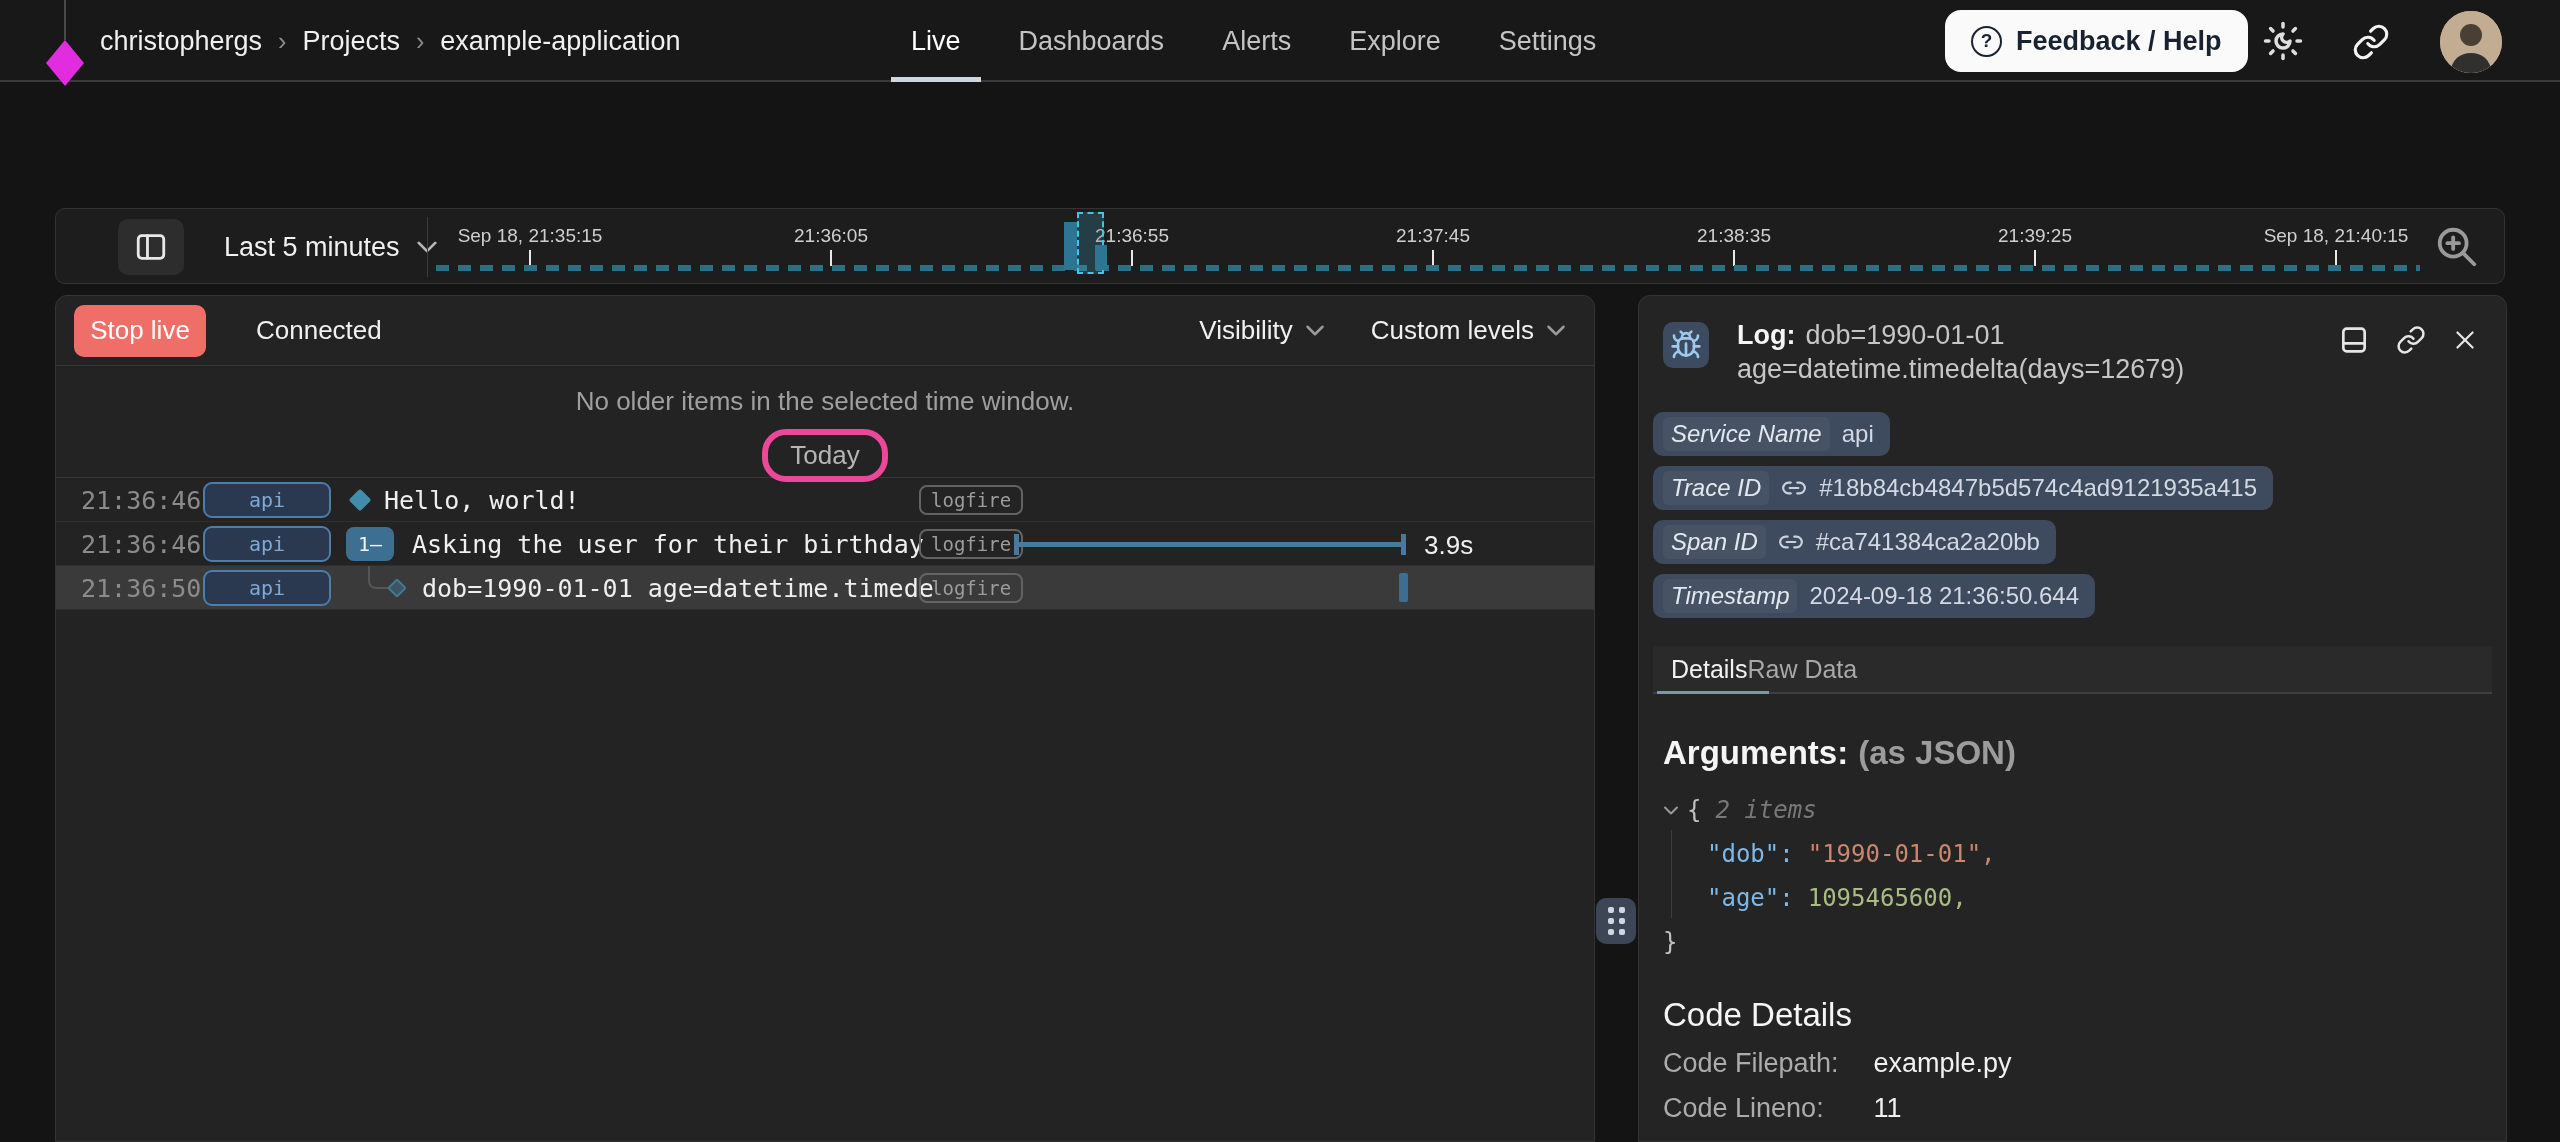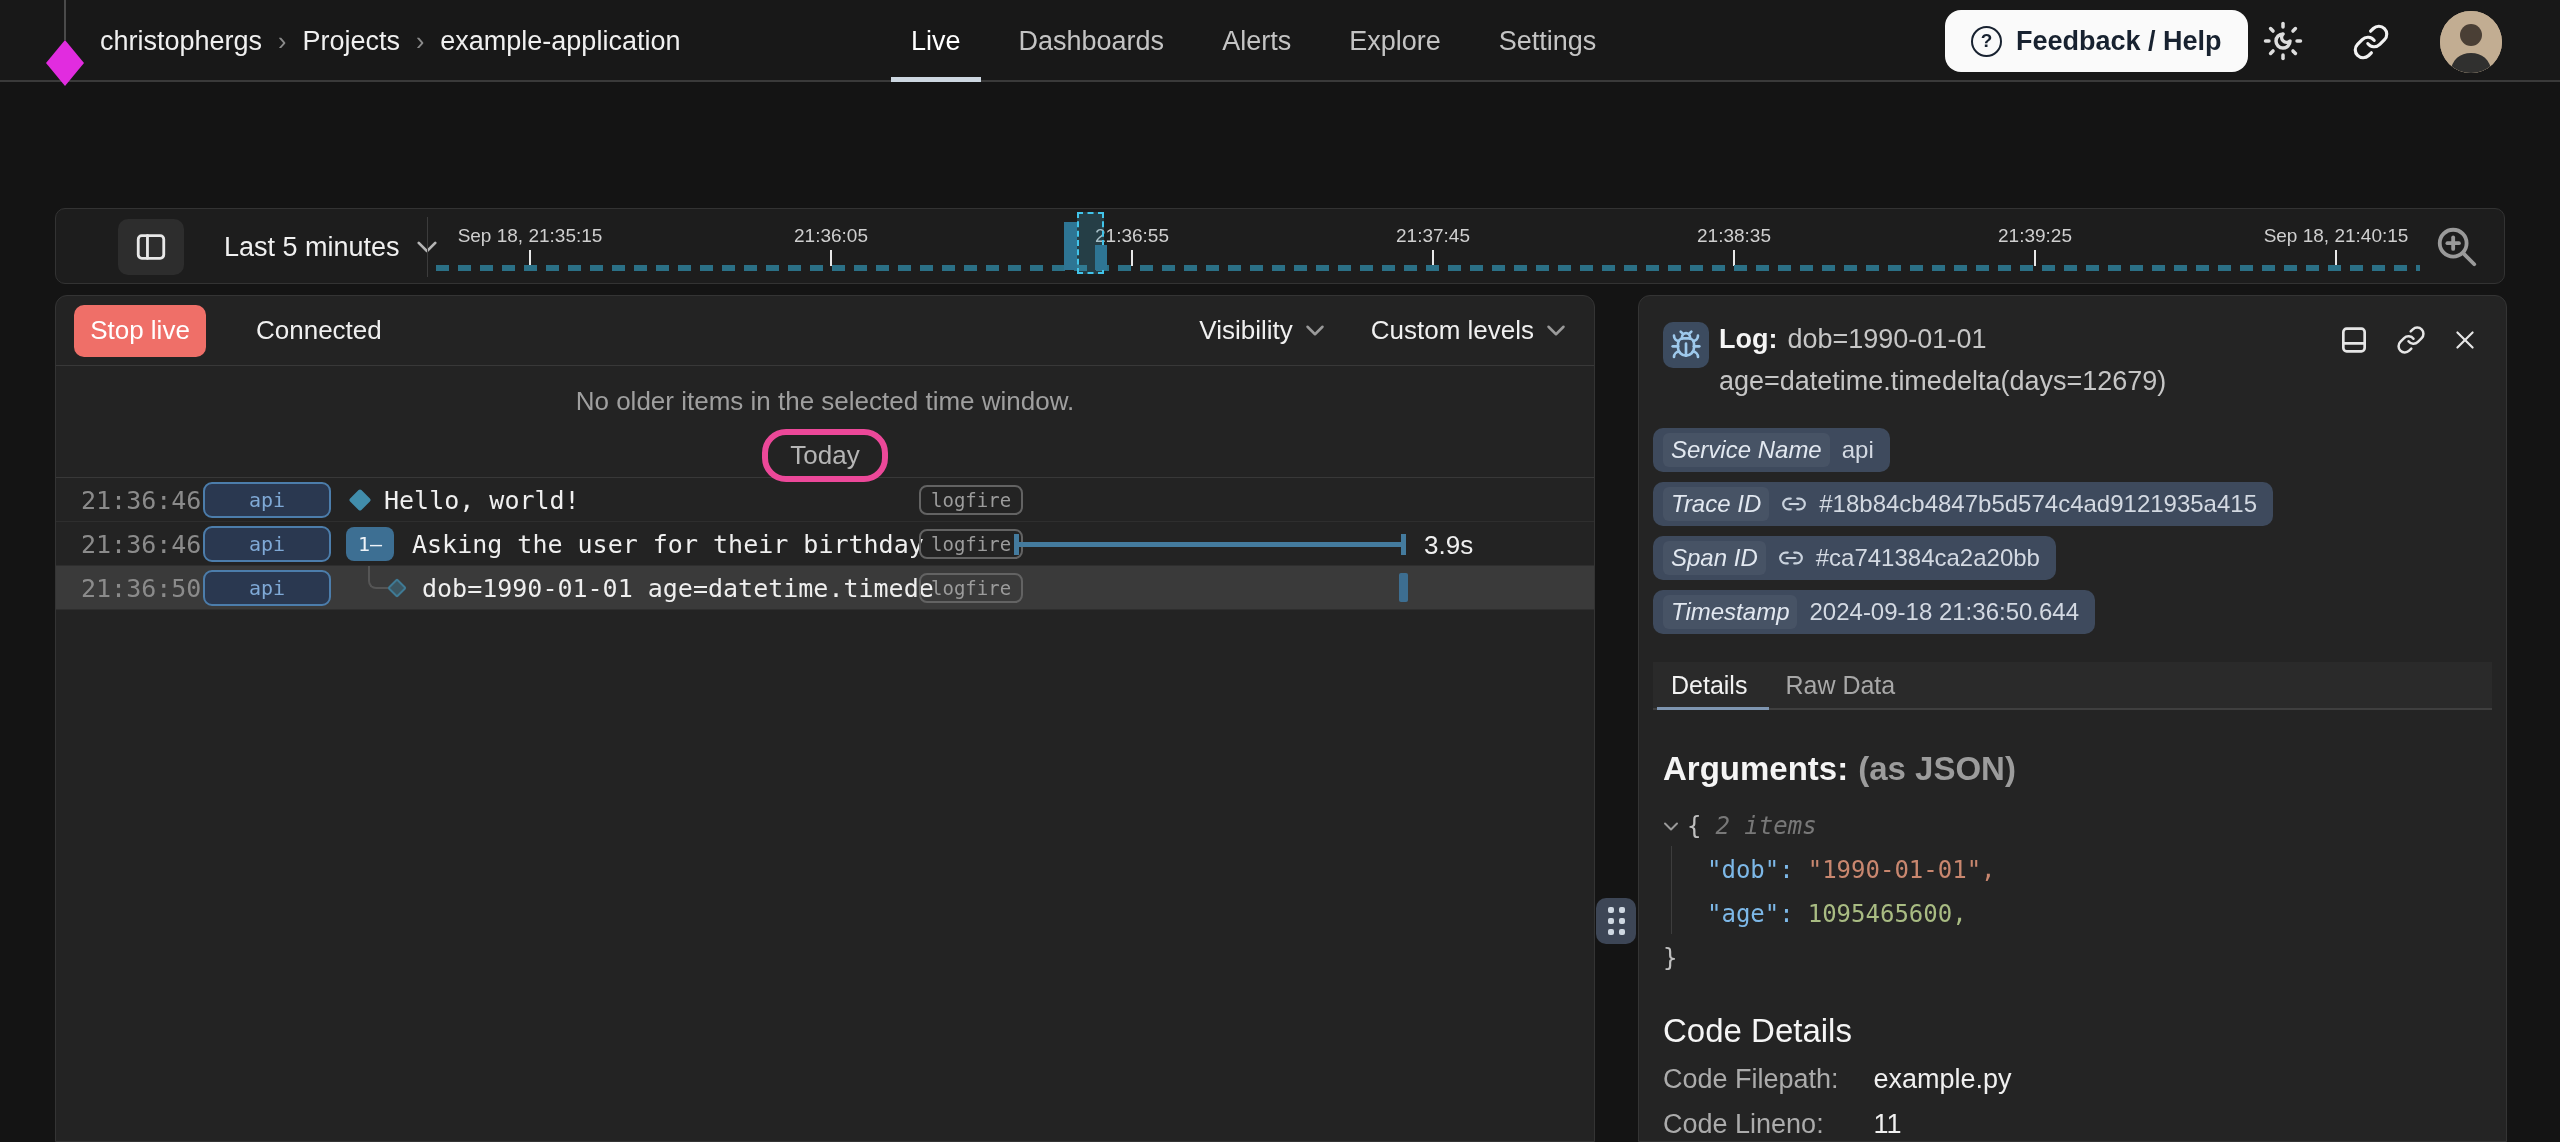--- a/index.html
+++ b/index.html
@@ -96,33 +96,33 @@
   .point-tick { position:absolute; left:1343px; top:7px; width:9px; height:29px; background:#3d6e91; border-radius:2px; }
 
   
   .resize-handle { position:absolute; left:1596px; top:898px; width:40px; height:46px; background:#3d4656; border-radius:10px;
     display:grid; grid-template-columns:repeat(2, 6px); grid-template-rows:repeat(3, 6px); gap:5px; place-content:center; cursor:col-resize; }
   .resize-handle i { width:6px; height:6px; border-radius:2px; background:#cfd8e2; }
 
   
   .rp-header { display:flex; align-items:flex-start; padding-left:10px; }
   .bug-badge { width:46px; height:46px; background:#3c4b5f; border-radius:10px; color:#9ec9ec; display:flex; align-items:center; justify-content:center; flex:0 0 auto; margin-top:4px; }
-  .rp-title { margin-left:10px; width:600px; font-size:27px; line-height:42px; color:#c6c6c6; }
+  .rp-title { margin-left:28px; width:600px; font-size:27px; line-height:34px; color:#c6c6c6; }
   .rp-title b { color:#f5f5f5; font-weight:700; margin-right:10px; }
   .rp-actions { position:absolute; right:28px; top:28px; display:flex; align-items:center; gap:26px; color:#e6e6e6; }
   .rp-actions > * { cursor:pointer; }
 
   .attr-chips { margin-top:26px; padding-left:0; }
   .attr-chip { display:flex; width:max-content; align-items:center; gap:12px; height:44px; background:#3e4a5d; border-radius:10px;
     padding:0 16px 0 10px; margin-bottom:10px; font-size:24px; color:#d3d9e2; }
   .attr-label { font-style:italic; color:#e2e8f0; background:rgba(255,255,255,0.05); border-radius:6px; padding:3px 8px; }
   .attr-chip .chain { color:#c9d2dd; }
 
   .rp-tabs { position:relative; margin-top:28px; height:48px; background:#2a2a2a; border-bottom:2px solid #3f3f3f;
-    display:flex; align-items:center; gap:38px; padding-left:18px; font-size:25px; }
+    display:flex; align-items:center; padding-left:18px; font-size:25px; }
   .rp-tab { color:#a8a8a8; height:100%; display:flex; align-items:center; position:relative; cursor:pointer; }
   .rp-tab.active { color:#f2f2f2; }
   .rp-tab.active::after { content:""; position:absolute; left:-14px; right:-22px; bottom:-2px; height:3px; background:#7e95b0; }
 
   .args-heading { margin-top:40px; padding-left:10px; font-size:33px; font-weight:700; color:#f5f5f5; }
   .args-heading span.sub { color:#9c9c9c; margin-left:10px; }
 
   .json-block { position:relative; margin-top:16px; padding-left:10px; font-family:"DejaVu Sans Mono", monospace; font-size:24px; }
   .json-line { height:44px; display:flex; align-items:center; }
   .json-root { gap:8px; }

